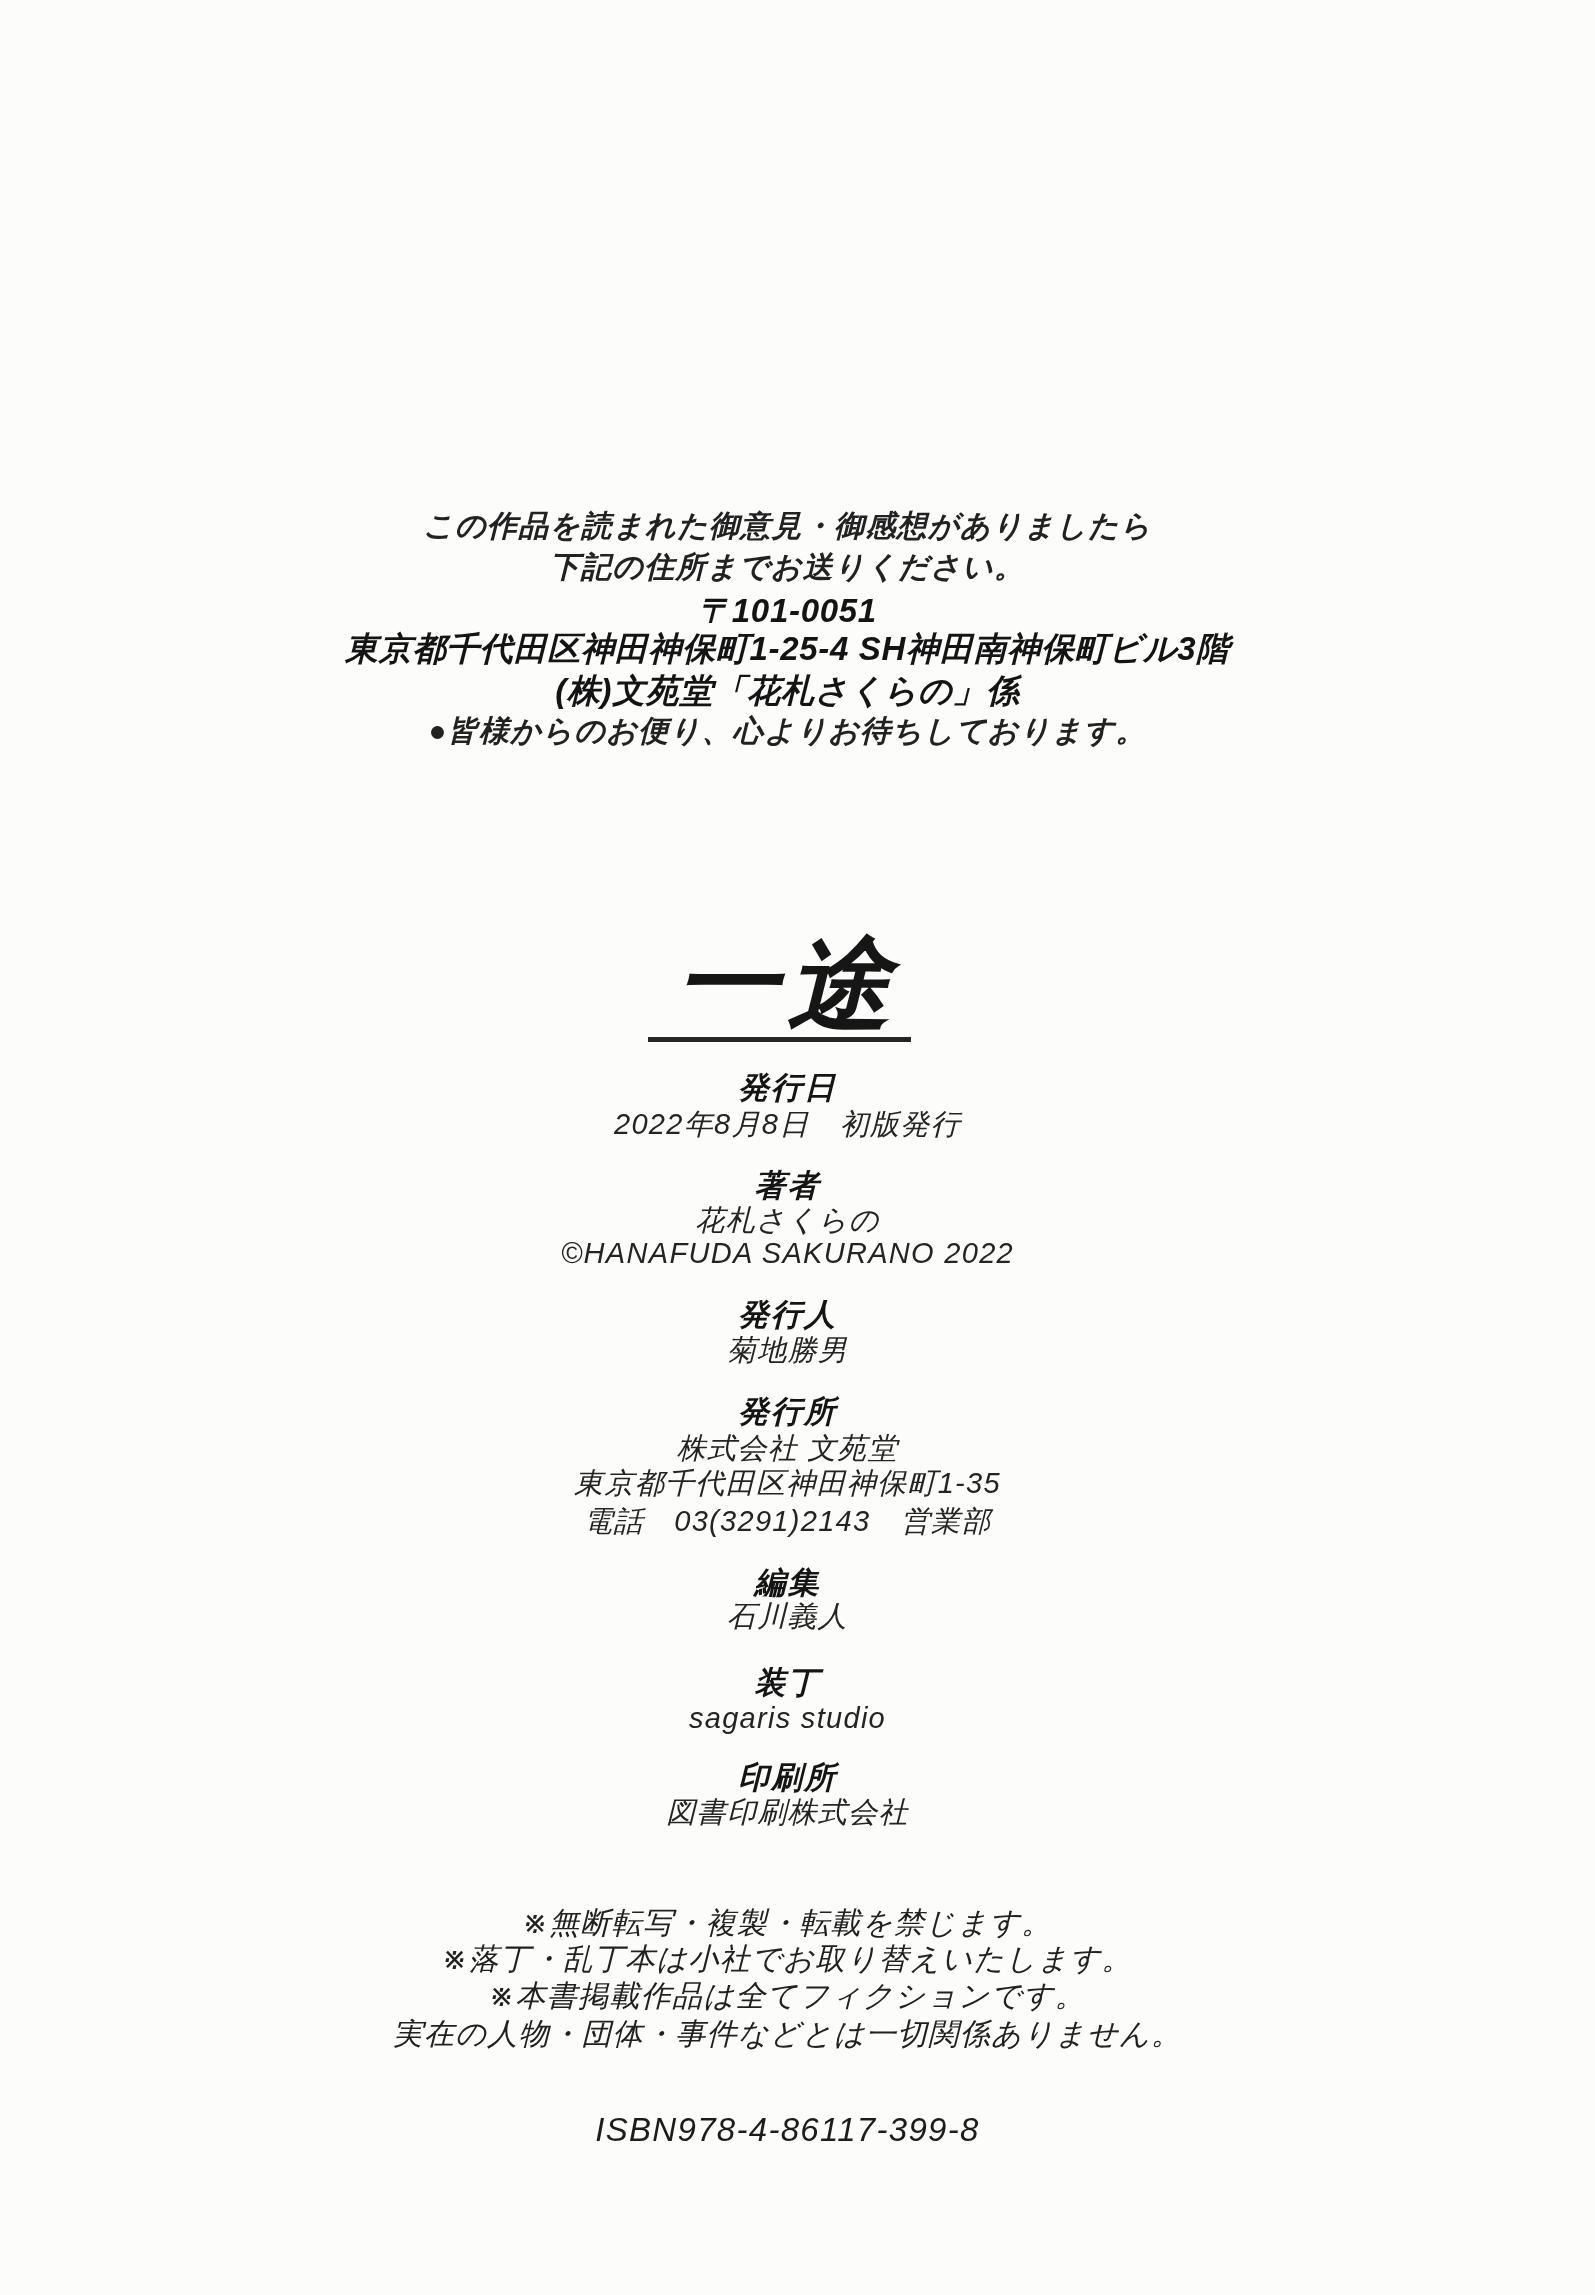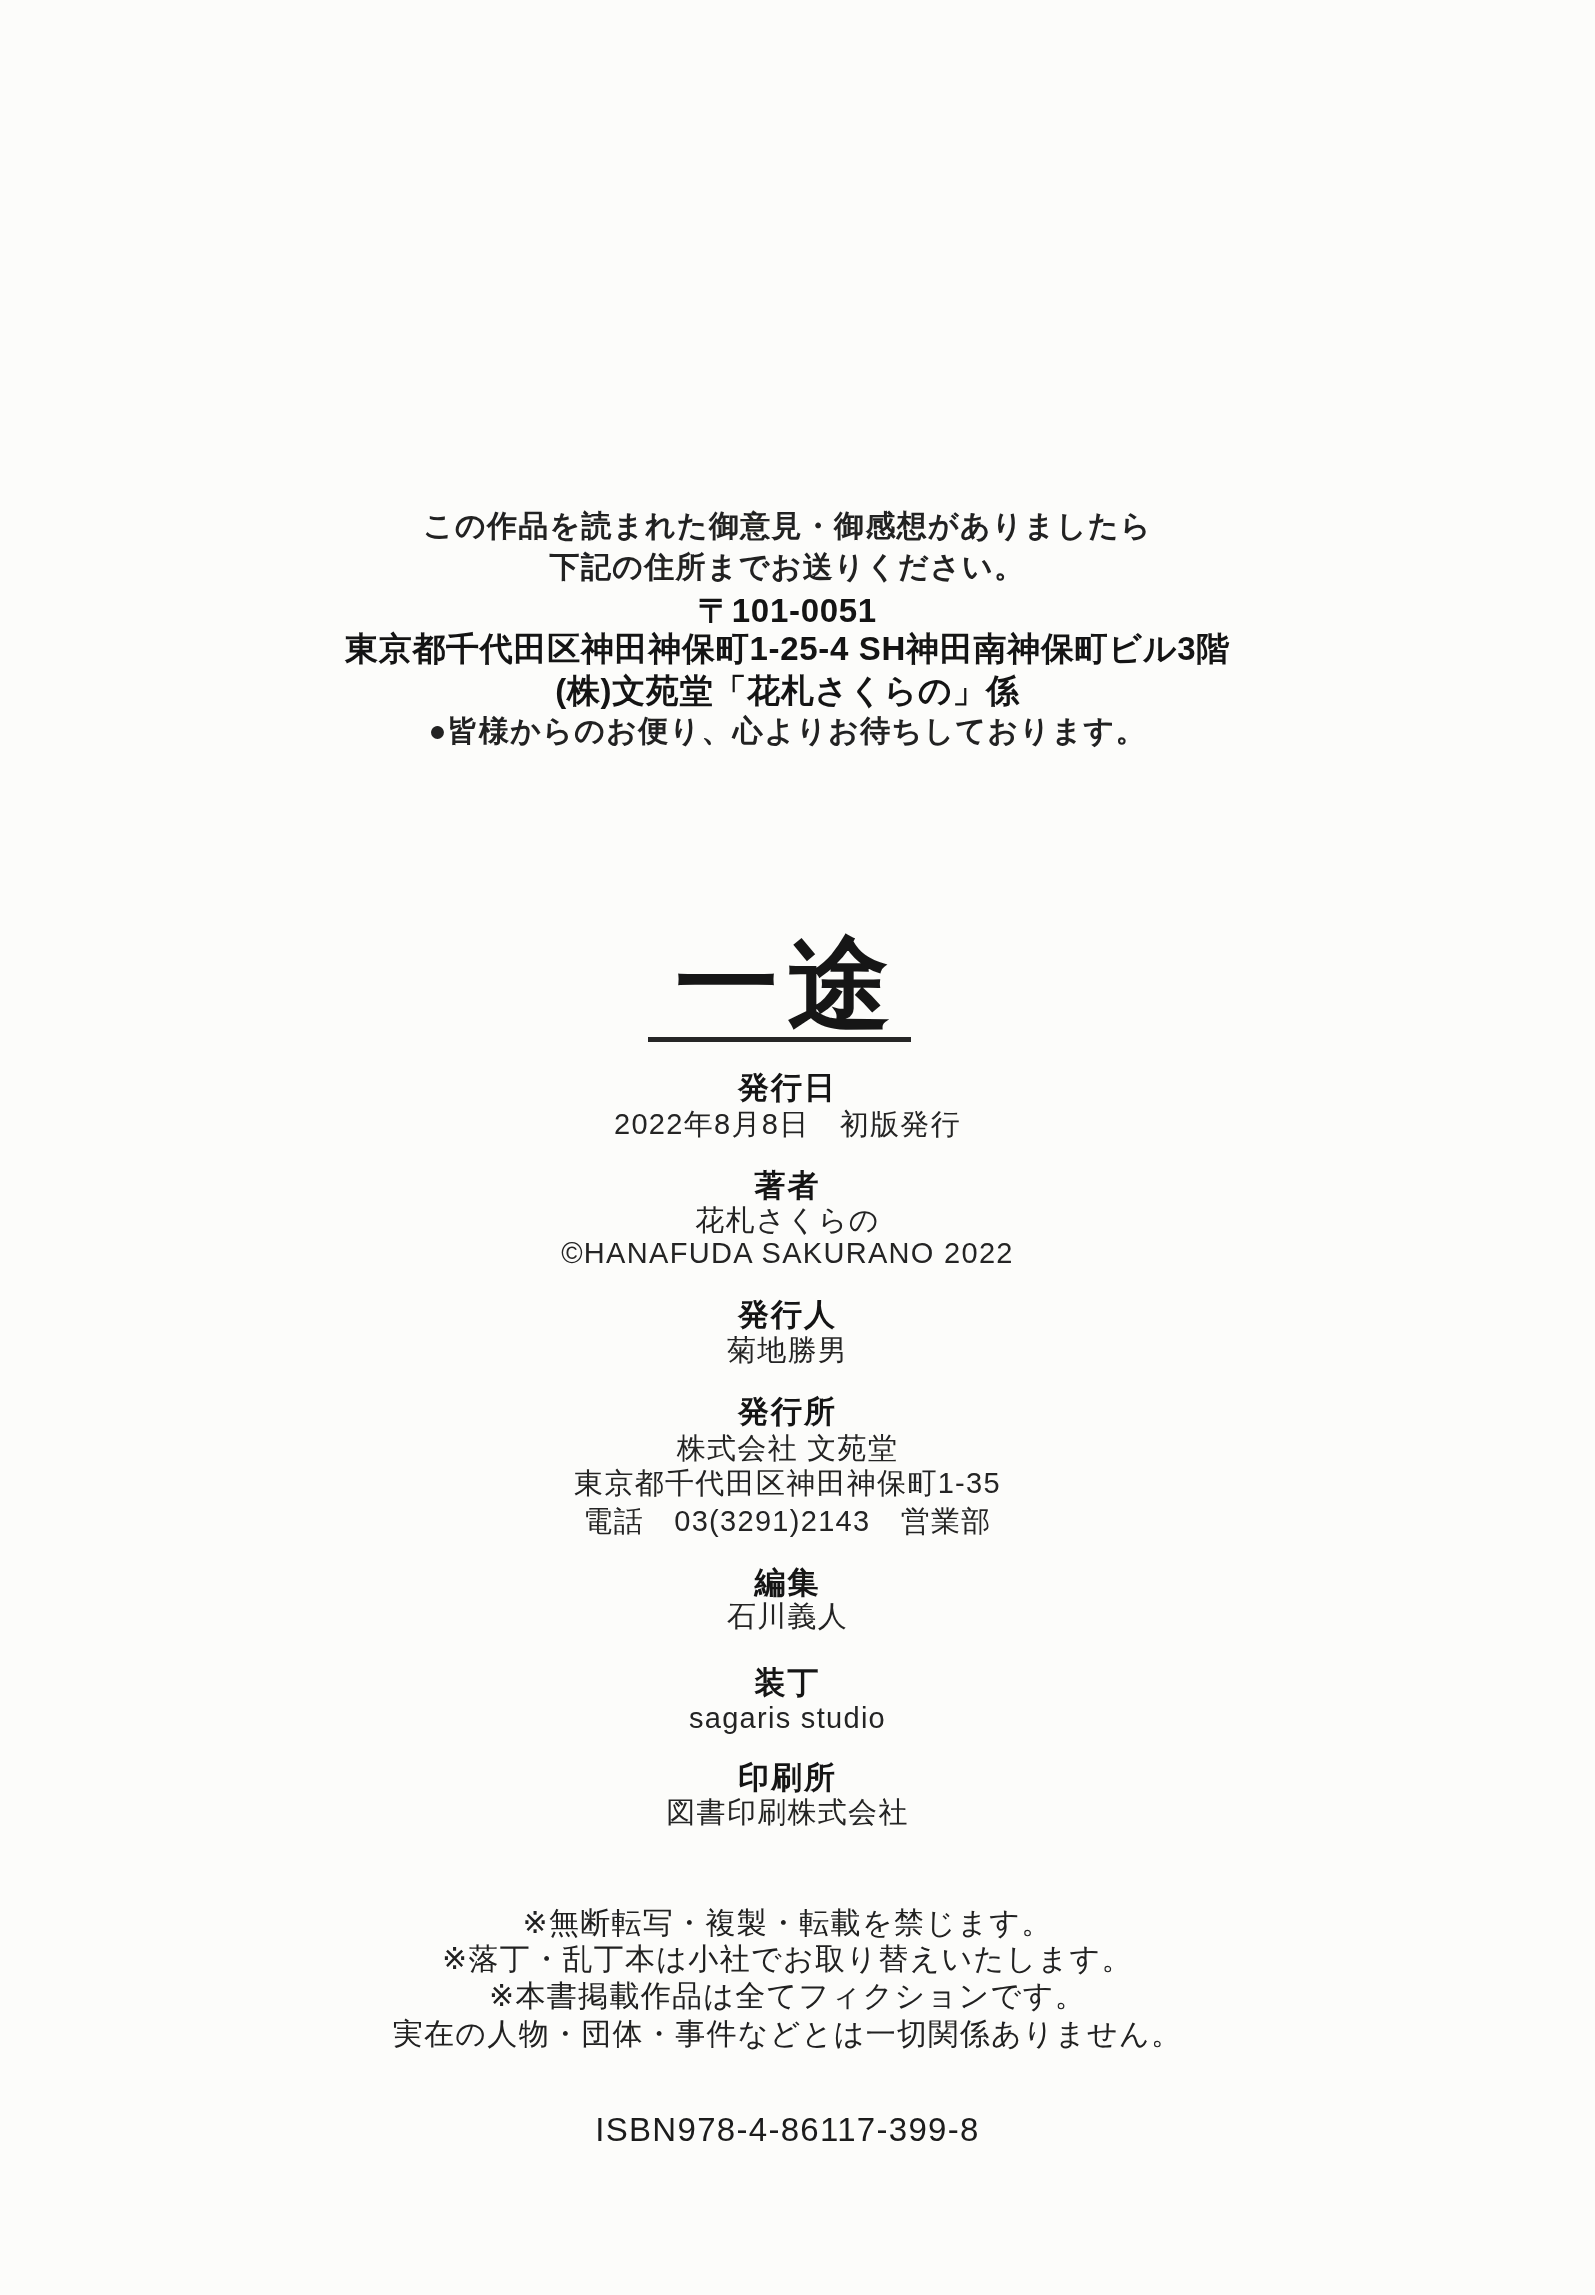--- a/index.html
+++ b/index.html
@@ -9,20 +9,21 @@
   }
   .page {
     position: relative;
     width: 1595px;
     height: 2295px;
     margin: 0 auto;
     background: #fcfcfa;
     overflow: hidden;
     font-family: "Liberation Sans", "DejaVu Sans", sans-serif;
     color: #1e1e1e;
+    font-style: italic;
   }
   .line {
     position: absolute;
     left: -20px;
     right: 0;
     text-align: center;
     line-height: 1.15;
     white-space: nowrap;
   }
   .notice-text {

